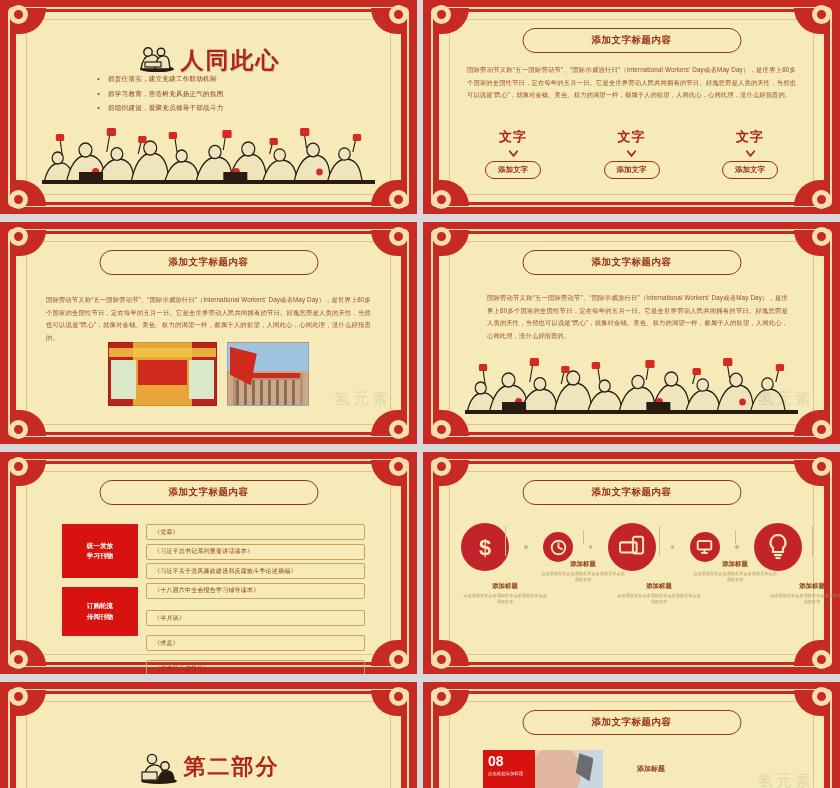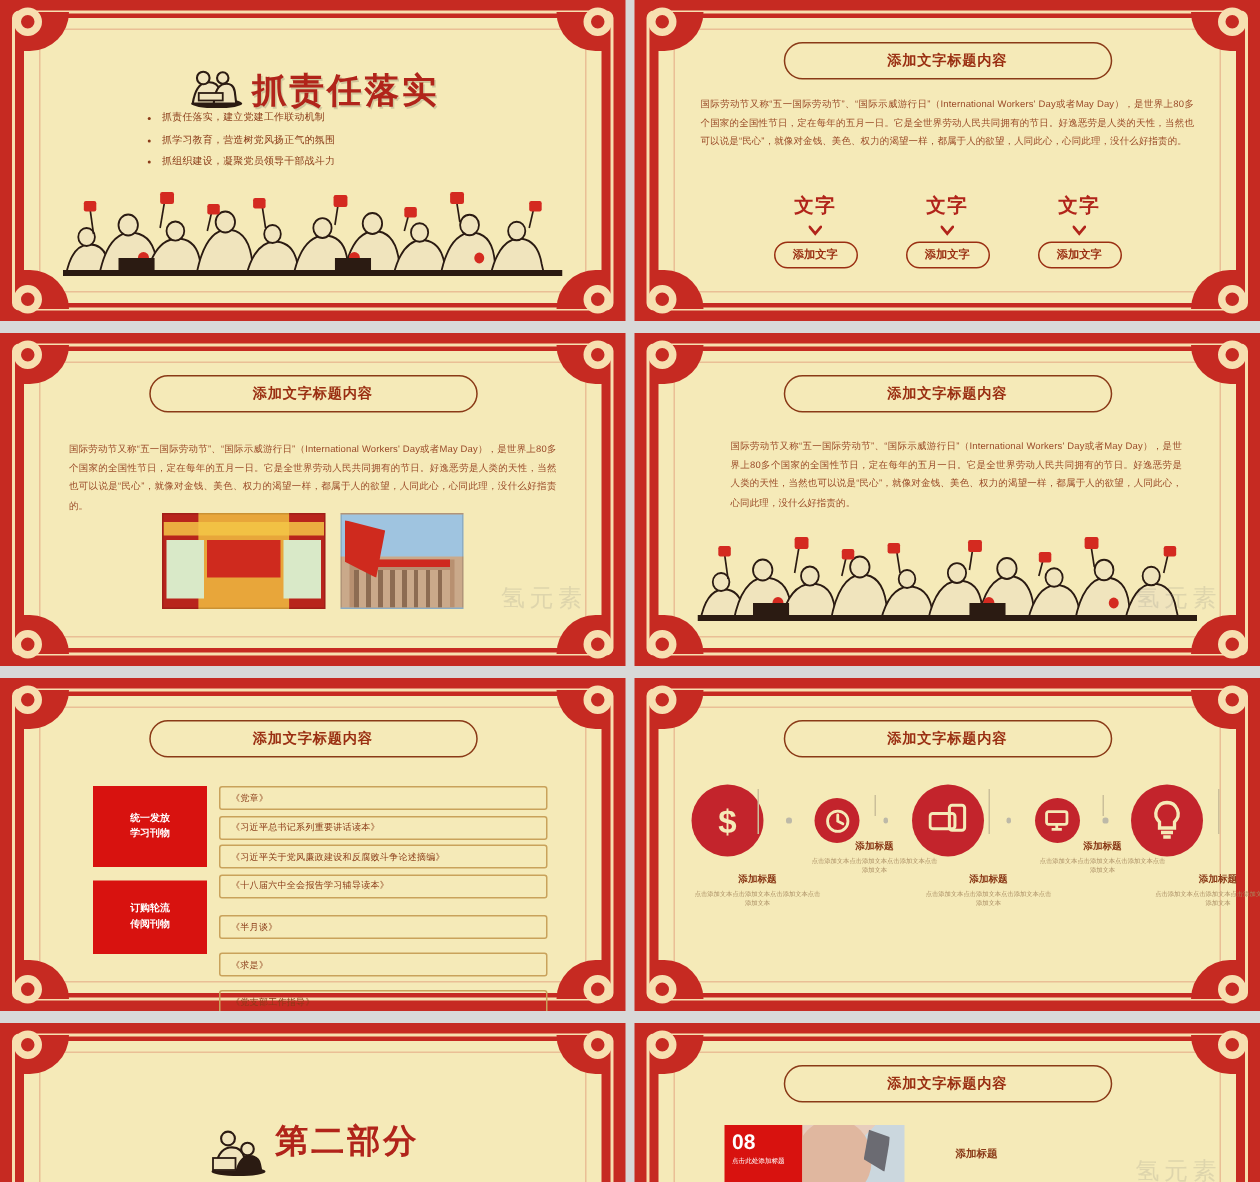--- a/index.html
+++ b/index.html
@@ -73,21 +73,21 @@
   
   .s1-head{position:absolute;left:50%;transform:translateX(-50%);top:34px;
            display:flex;align-items:flex-end;gap:6px;}
   .s1-title{color:#b1241a;font-size:23px;font-weight:bold;letter-spacing:2px;
             text-shadow:1px 1px 0 rgba(0,0,0,.15);line-height:1;}
   .s1-bullets{position:absolute;left:50%;transform:translateX(-50%);top:64px;width:215px;}
   .s1-bullets li{color:#8a3a17;font-size:6.6px;line-height:1.0;margin-bottom:8px;letter-spacing:.2px;}
   .s1-bullets{list-style:disc;padding-left:14px;margin:0;}
 
   
-  .wz-row{position:absolute;left:30px;right:30px;top:116px;display:flex;justify-content:center;}
+  .wz-row{position:absolute;left:30px;right:30px;top:116px;display:flex;justify-content:space-between;}
   .wz-col{display:flex;flex-direction:column;align-items:center;gap:3px;width:88px;}
   .wz-big{color:#b1241a;font-size:13px;font-weight:bold;letter-spacing:1px;}
   .wz-chev{width:9px;height:9px;color:#b1241a;}
   .wz-pill{border:1.4px solid #9a2f12;border-radius:14px;padding:3px 12px;
            color:#9a2f12;font-size:7.5px;font-weight:bold;white-space:nowrap;}
 
   
   .img-row{position:absolute;left:0;right:0;bottom:26px;display:flex;justify-content:center;gap:10px;}
   .thumb{height:62px;border:1px solid rgba(0,0,0,.12);}
   .thumb.a{width:107px;background:
@@ -125,21 +125,21 @@
   .circ.sm{width:30px;height:30px;}
   .dot{width:3.5px;height:3.5px;border-radius:50%;background:#bdb9a8;}
   .s6-caps{position:absolute;left:22px;right:22px;top:96px;height:64px;}
   .cap{position:absolute;width:84px;text-align:center;}
   .cap .h{color:#8a3a17;font-size:6.4px;font-weight:bold;margin-bottom:2px;}
   .cap .t{color:#a98c62;font-size:4.2px;line-height:1.5;}
   .stem{position:absolute;width:1px;background:#cbbf9a;}
 
   
   .s7-head{position:absolute;left:50%;transform:translateX(-50%);top:56px;
-           display:flex;align-items:flex-start;gap:6px;}
+           display:flex;align-items:center;gap:6px;}
   .s7-title{color:#b1241a;font-size:22px;font-weight:bold;letter-spacing:2px;line-height:1;}
 
   
   .s8-row{position:absolute;left:44px;right:30px;top:56px;display:flex;align-items:flex-start;gap:0;}
   .s8-num{width:52px;height:40px;background:#d8120f;color:#fff;padding:4px 5px;box-sizing:border-box;}
   .s8-num .n{font-size:14px;font-weight:bold;line-height:1;}
   .s8-num .s{font-size:4.4px;margin-top:3px;line-height:1.4;}
   .s8-photo{width:68px;height:40px;
       background:linear-gradient(135deg,#e7cdbd 0 45%,#cbd7de 45% 100%);position:relative;overflow:hidden;}
   .s8-photo .face{position:absolute;left:-6%;top:-10%;width:74%;height:130%;background:#e0b79f;border-radius:50% 50% 45% 45%;}
@@ -162,21 +162,21 @@
 
       <div class="s1-head">
         <svg width="38" height="26" viewBox="0 0 38 26">
           <ellipse cx="20" cy="23" rx="17" ry="3.2" fill="#2b1b12"></ellipse>
           <path d="M4 23 Q6 10 13 9 Q20 8 22 14 L24 23 Z" fill="#f0e4bd" stroke="#2b1b12" stroke-width="1.4"></path>
           <circle cx="11" cy="6" r="4.2" fill="#f0e4bd" stroke="#2b1b12" stroke-width="1.4"></circle>
           <path d="M18 23 Q19 11 25 10 Q31 9 32 15 L33 23 Z" fill="#f0e4bd" stroke="#2b1b12" stroke-width="1.4"></path>
           <circle cx="24" cy="6" r="3.8" fill="#f0e4bd" stroke="#2b1b12" stroke-width="1.4"></circle>
           <rect x="8" y="16" width="16" height="5" fill="#f0e4bd" stroke="#2b1b12" stroke-width="1.2"></rect>
         </svg>
-        <div class="s1-title">抓责任落实</div>
+        <div class="s1-title">人同此心</div>
       </div>
 
       <ul class="s1-bullets">
         <li>抓责任落实，建立党建工作联动机制</li>
         <li>抓学习教育，营造树党风扬正气的氛围</li>
         <li>抓组织建设，凝聚党员领导干部战斗力</li>
       </ul>
 
       <div class="crowd">
         <div class="base"></div>

